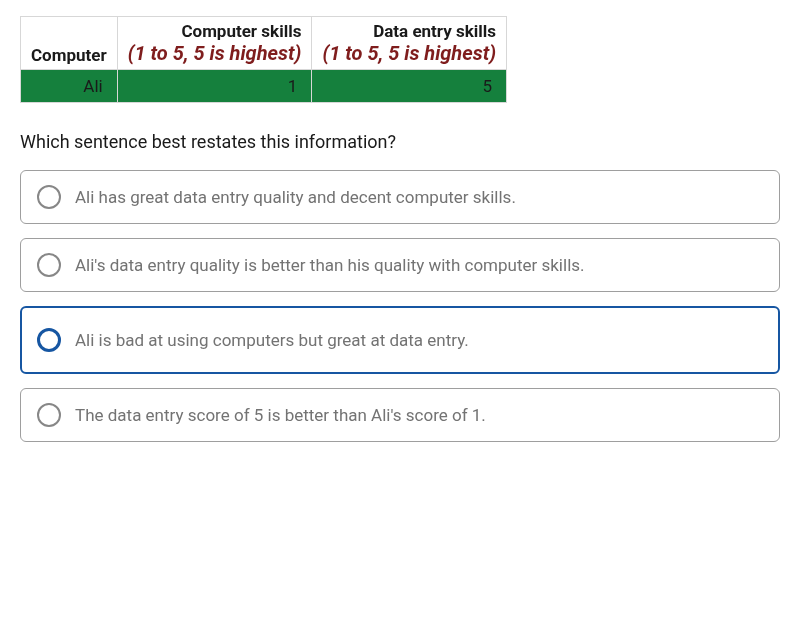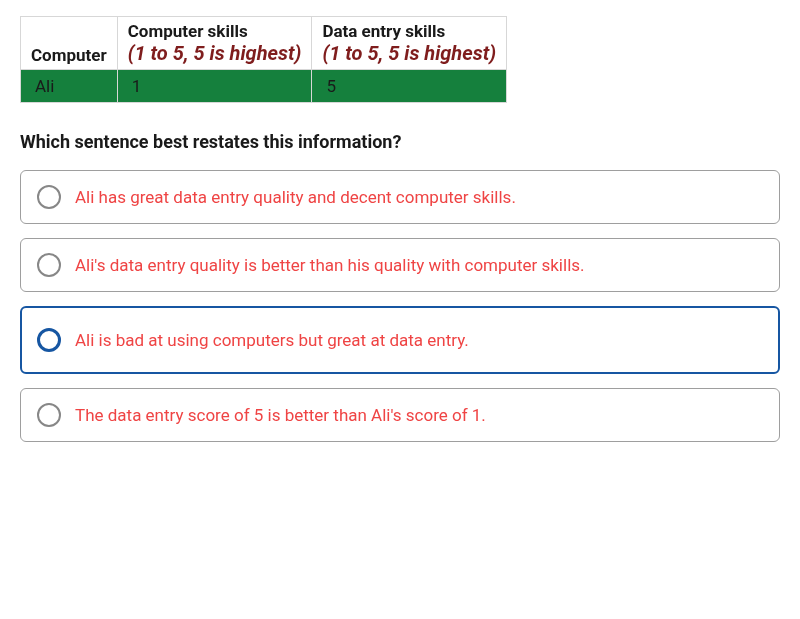--- a/index.html
+++ b/index.html
@@ -12,21 +12,21 @@
     background: #fff;
     width: 800px;
   }
   table.skills {
     border-collapse: collapse;
     margin-bottom: 28px;
   }
   table.skills th, table.skills td {
     border: 1px solid #d7d7d7;
     padding: 4px 10px;
-    text-align: left;
+    text-align: right;
     vertical-align: bottom;
   }
   table.skills th {
     font-weight: 700;
     background: #fff;
     font-size: 17px;
   }
   table.skills th .sub {
     display: block;
     font-style: italic;
@@ -38,21 +38,21 @@
     vertical-align: bottom;
     font-weight: 700;
   }
   table.skills tbody td {
     background: #15803d;
     font-weight: 400;
     font-size: 17px;
     padding: 6px 14px;
   }
   .question {
-    font-weight: 700;
+    font-weight: 400;
     font-size: 18px;
     margin: 0 0 18px 0;
   }
   .options {
     display: flex;
     flex-direction: column;
     gap: 14px;
   }
   .option {
     display: flex;
@@ -76,21 +76,21 @@
     flex: 0 0 24px;
     background: #fff;
   }
   .option.selected .radio {
     border: 3px solid #1656a2;
     width: 24px;
     height: 24px;
   }
   .option-text {
     font-size: 17px;
-    color: #ef4444;
+    color: #737373;
   }
 </style>
 </head>
 <body>
 
 <table class="skills">
   <thead>
     <tr>
       <th class="emp">Computer</th>
       <th>

